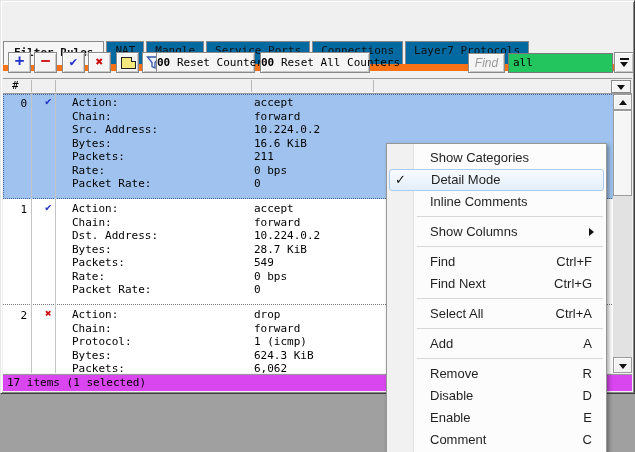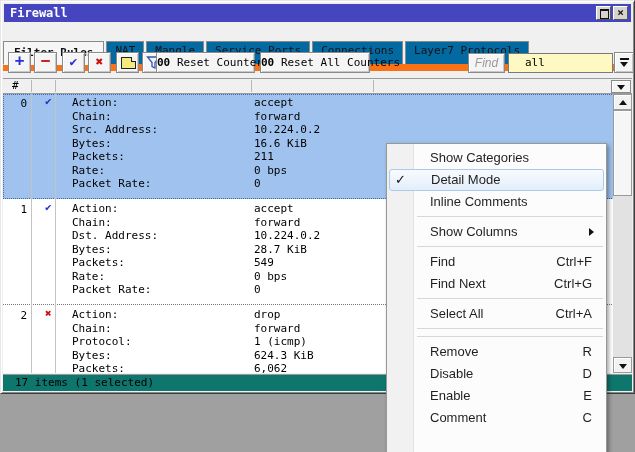--- a/index.html
+++ b/index.html
@@ -32,22 +32,22 @@
   .icon22{width:23px;}
   .glyph-add{color:#2233cc;font-weight:bold;font-size:16px;line-height:16px;}
   .glyph-remove{color:#cc1111;font-weight:bold;font-size:16px;line-height:15px;}
   .glyph-enable{color:#2233cc;font-weight:bold;font-size:13px;}
   .glyph-disable{color:#cc1111;font-weight:bold;font-size:13px;}
   .note-ic{position:absolute;left:4px;top:4px;width:13px;height:10px;background:#f3e97c;border:1px solid #222;}
   .note-ic:after{content:"";position:absolute;right:-1px;top:-1px;width:4px;height:4px;background:#f0f0f0;border-left:1px solid #222;border-bottom:1px solid #222;}
   .txtbtn{font-size:11px;line-height:19px;white-space:nowrap;}
   .bold00{font-weight:bold;}
   .find-btn{color:#9a9a9a;font-family:"Liberation Sans",sans-serif;font-style:italic;font-size:12px;}
-  .combo{position:absolute;left:505px;top:4px;width:105px;height:20px;background:#fef9c3;
-         border:1px solid #7a7a7a;box-sizing:border-box;font-size:11px;line-height:18px;padding-left:16px;}
+  .combo{position:absolute;left:505px;top:4px;width:105px;height:20px;background:#22c55e;
+         border:1px solid #7a7a7a;box-sizing:border-box;font-size:11px;line-height:18px;padding-left:4px;}
   .combo-btn{left:611px;width:20px;}
   .drop-glyph{position:absolute;left:5px;top:5px;width:9px;height:9px;}
   .drop-glyph .bar{position:absolute;left:0;top:0;width:9px;height:2px;background:#111;}
   .drop-glyph .tri{position:absolute;left:0;top:4px;width:0;height:0;border-left:4.5px solid transparent;border-right:4.5px solid transparent;border-top:5px solid #111;}
   .tri-down{width:0;height:0;border-left:4px solid transparent;border-right:4px solid transparent;border-top:5px solid #111;position:absolute;left:5px;top:6px;}
   .tri-up{width:0;height:0;border-left:4px solid transparent;border-right:4px solid transparent;border-bottom:5px solid #111;position:absolute;left:5px;top:5px;}
   
   .thead{position:absolute;left:2px;top:77px;right:2px;height:16px;background:#f0f0f0;
          border-top:1px solid #9a9a9a;border-bottom:1px solid #9a9a9a;box-sizing:border-box;font-size:11px;}
   .thead .num{position:absolute;left:9px;top:0;line-height:14px;}
@@ -66,22 +66,22 @@
   .act-ic.accept{color:#2233cc;}
   .act-ic.drop{color:#cc1111;}
   .colline{position:absolute;top:0;bottom:0;width:1px;background:#c4c4c4;}
   
   .vscroll{position:absolute;left:612px;top:93px;width:19px;height:279px;background:#e2e2e2;}
   .sbtn{position:absolute;left:0;width:19px;height:16px;background:#f2f2f2;border:1px solid #9a9a9a;
         box-shadow:inset 1px 1px 0 #fff;box-sizing:border-box;}
   .sthumb{position:absolute;left:0;top:16px;width:19px;height:86px;background:#f6f6f6;
           border:1px solid #9a9a9a;box-sizing:border-box;box-shadow:inset 1px 1px 0 #fff;}
   
-  .statusbar{position:absolute;left:2px;top:373px;right:2px;height:17px;background:#0f766e;
-             border-top:1px solid #9a9a9a;font-size:11px;line-height:16px;padding-left:12px;box-sizing:border-box;}
+  .statusbar{position:absolute;left:2px;top:373px;right:2px;height:17px;background:#d946ef;
+             border-top:1px solid #9a9a9a;font-size:11px;line-height:16px;padding-left:4px;box-sizing:border-box;}
   
   .menu{position:absolute;left:386px;top:143px;width:221px;height:315px;background:#fcfcfc;
         border:1px solid #979797;box-shadow:2px 2px 4px rgba(0,0,0,0.35);box-sizing:border-box;
         font-family:"Liberation Sans",sans-serif;font-size:13px;color:#1f1f1f;padding-top:3px;}
   .menu .gutter{position:absolute;left:0;top:0;bottom:0;width:26px;background:#f1f1f1;border-right:1px solid #e2e2e2;}
   .mitem{position:relative;height:22px;line-height:22px;padding-left:43px;white-space:nowrap;}
   .mitem .sc{position:absolute;right:14px;top:0;}
   .mitem.hover{margin:0 2px;height:20px;line-height:19px;padding-left:41px;border:1px solid #a9cbee;border-radius:3px;
                background:linear-gradient(#f8fbfe,#e3eefa);}
   .mitem.hover .check{left:5px;}
@@ -92,27 +92,20 @@
   .msep .line{position:absolute;left:30px;right:3px;top:3px;height:1px;background:#d7d7d7;}
   
   .funnel-svg{position:absolute;left:3px;top:2px;}
 </style>
 </head>
 <body>
 
 <div class="screen">
   <div class="window">
 
-    <div class="titlebar">
-      <span>Firewall</span>
-      <div class="tb-btn tb-max">
-          <span class="box"></span>
-        </div>
-      <div class="tb-btn tb-close">×</div>
-    </div>
 
     <div class="tabbar">
       <div class="tab active">Filter Rules</div>
       <div class="tab">NAT</div>
       <div class="tab">Mangle</div>
       <div class="tab">Service Ports</div>
       <div class="tab">Connections</div>
       <div class="tab">Layer7 Protocols</div>
     </div>
 
@@ -301,20 +294,21 @@
     <div class="msep">
         <div class="line"></div>
       </div>
 
     <div class="mitem"><span>Select All</span><span class="sc">Ctrl+A</span></div>
 
     <div class="msep">
         <div class="line"></div>
       </div>
 
+    <div class="mitem"><span>Add</span><span class="sc">A</span></div>
 
     <div class="msep">
         <div class="line"></div>
       </div>
 
     <div class="mitem"><span>Remove</span><span class="sc">R</span></div>
     <div class="mitem"><span>Disable</span><span class="sc">D</span></div>
     <div class="mitem"><span>Enable</span><span class="sc">E</span></div>
     <div class="mitem"><span>Comment</span><span class="sc">C</span></div>
   </div>

